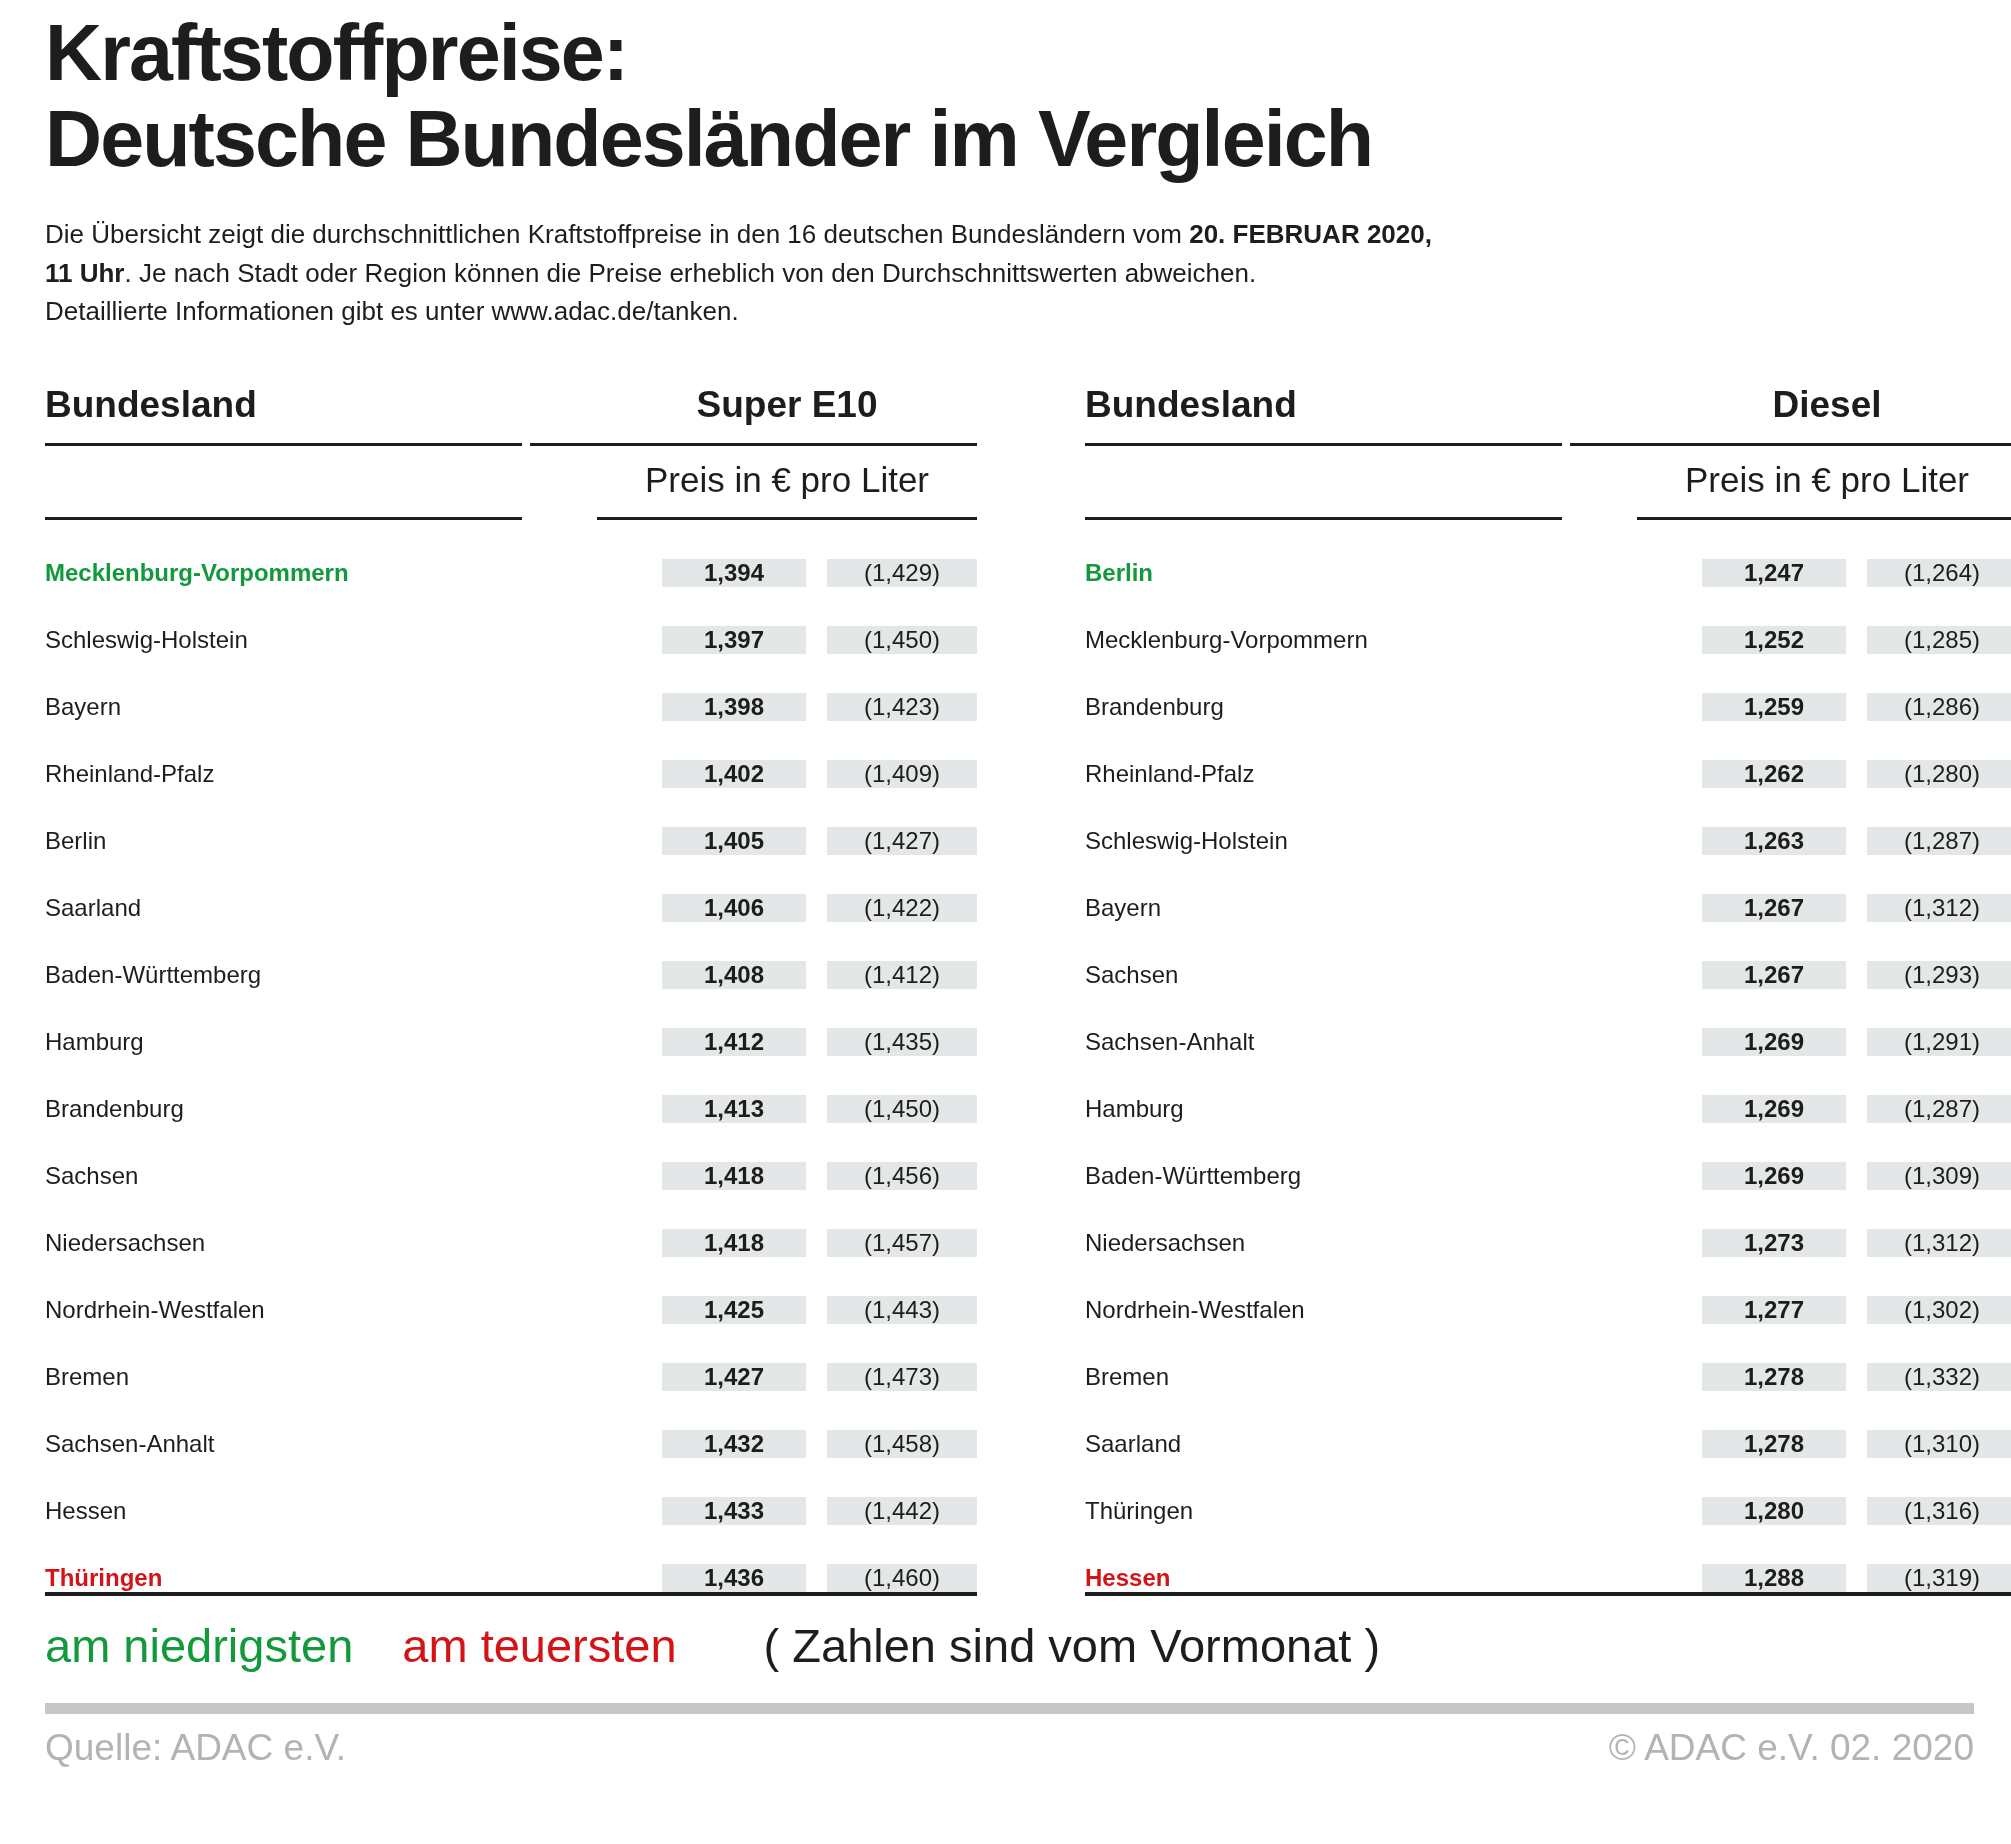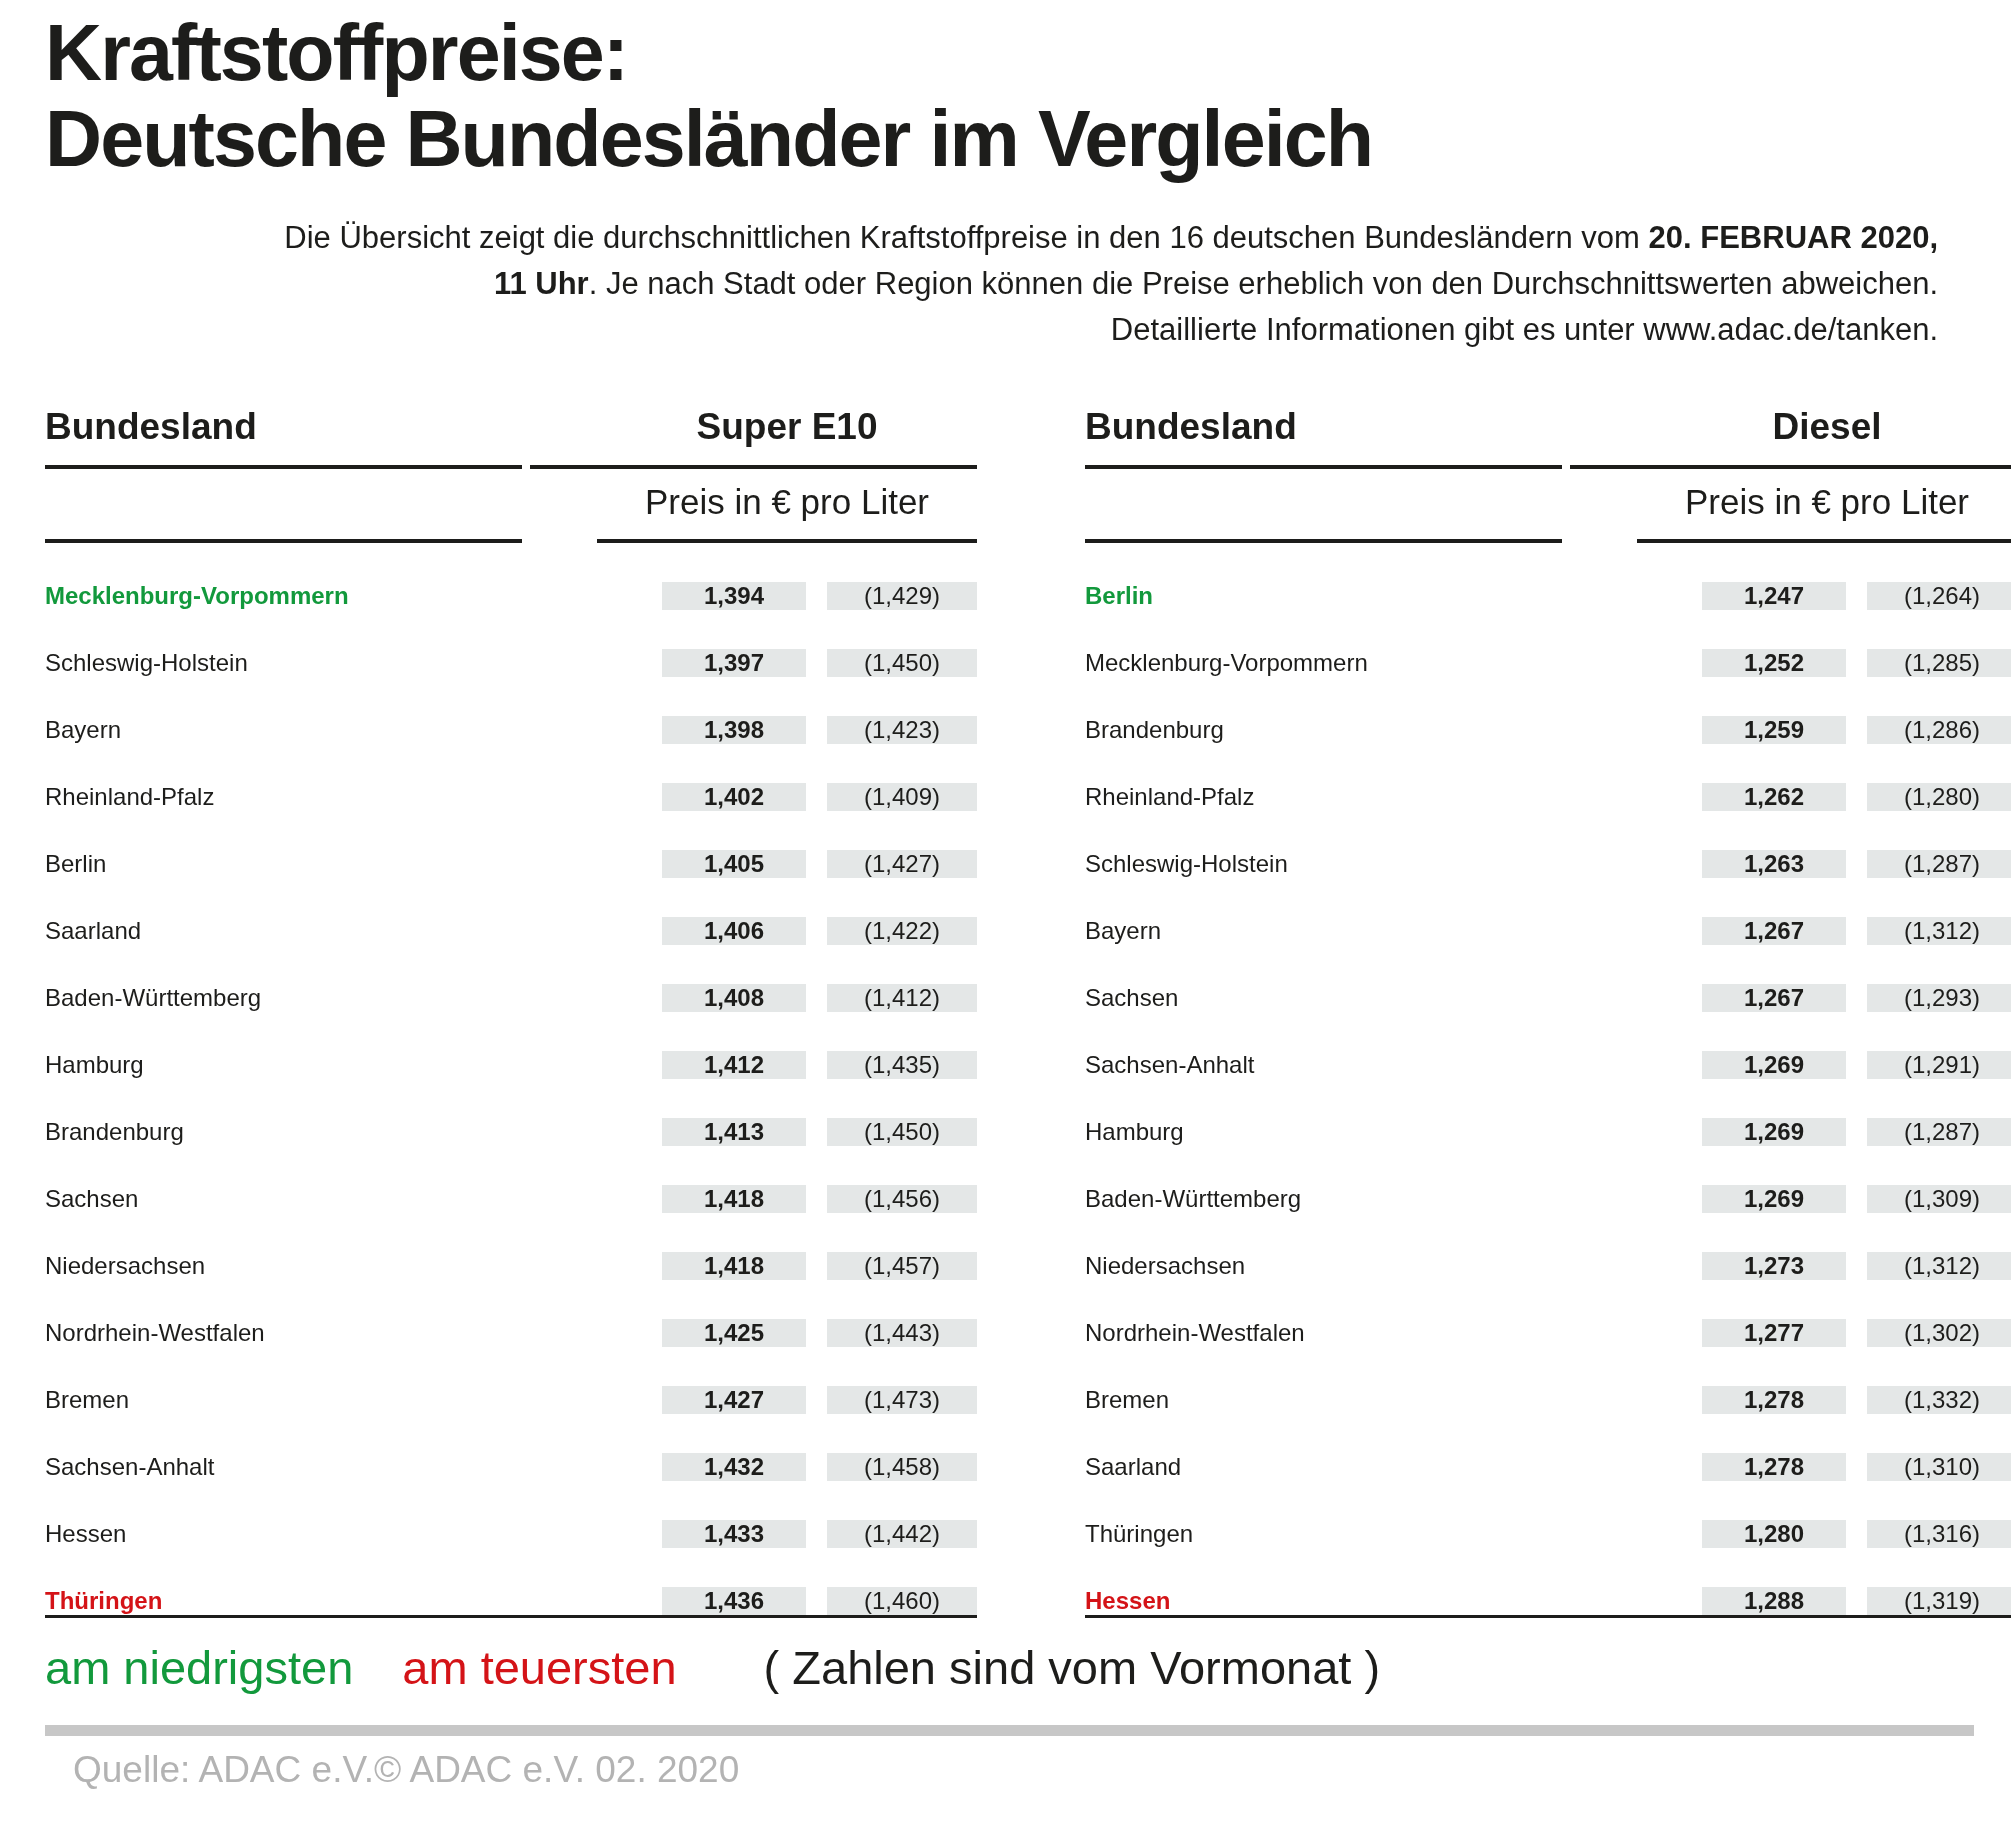--- a/index.html
+++ b/index.html
@@ -14,21 +14,21 @@
   html,body{margin:0;padding:0;}
   body{
     width:2012px;height:1844px;overflow:hidden;background:#fff;
     font-family:"Liberation Sans","DejaVu Sans",sans-serif;color:var(--ink);
   }
   .page{padding:0 38px 0 45px;}
   h1{
     font-size:79px;line-height:1.1;letter-spacing:-1.9px;
     font-weight:bold;margin:9.5px 0 32px 0;
   }
-  .intro{font-size:31px;line-height:1.48;margin:0 0 53px 0;max-width:1893px;text-align:right;}
+  .intro{font-size:26px;line-height:1.48;margin:0 0 53px 0;max-width:1893px;}
   .intro b{font-weight:bold;}
   .tables{display:flex;gap:108px;}
   .ptable{width:932px;flex:0 0 auto;}
   .t-head{display:flex;align-items:flex-end;font-weight:bold;font-size:37px;padding-bottom:17px;}
   .t-head .land-h{flex:1;}
   .t-head .fuel-h{width:380px;text-align:center;}
   .rule{display:flex;height:3.8px;}
   .rule .seg{background:var(--ink);height:3.8px;}
   .rule1 .s1{width:477px;}
   .rule1 .g{width:7.6px;}
@@ -47,21 +47,21 @@
   .row .cell{display:flex;align-items:center;justify-content:center;background:var(--cellbg);}
   .row .cell.v{width:144px;font-weight:bold;}
   .row .cgap{width:21px;}
   .row .cell.p{width:150px;}
   .rule-bottom{height:3.8px;background:var(--ink);}
   .legend{display:flex;align-items:baseline;font-size:47px;margin-top:22px;}
   .legend .lowest{color:var(--green);}
   .legend .highest{color:var(--red);margin-left:49px;}
   .legend .note{margin-left:87px;}
   .divider{height:10.4px;background:var(--divider);margin-top:30px;}
-  .footer{display:flex;color:var(--footer-gray);font-size:37px;margin-top:13.2px;margin-left:28px;}
+  .footer{display:flex;justify-content:space-between;color:var(--footer-gray);font-size:37px;margin-top:13.2px;}
 </style>
 </head>
 <body>
 
 <div class="page">
 
   <h1><span>Kraftstoffpreise:</span><br><span>Deutsche Bundesländer im Vergleich</span></h1>
 
   <p class="intro"><span>Die Übersicht zeigt die durchschnittlichen Kraftstoffpreise in den 16 deutschen Bundesländern vom </span><b>20. FEBRUAR 2020,</b><br><b>11 Uhr</b><span>. Je nach Stadt oder Region können die Preise erheblich von den Durchschnittswerten abweichen.</span><br><span>Detaillierte Informationen gibt es unter www.adac.de/tanken.</span></p>
 

